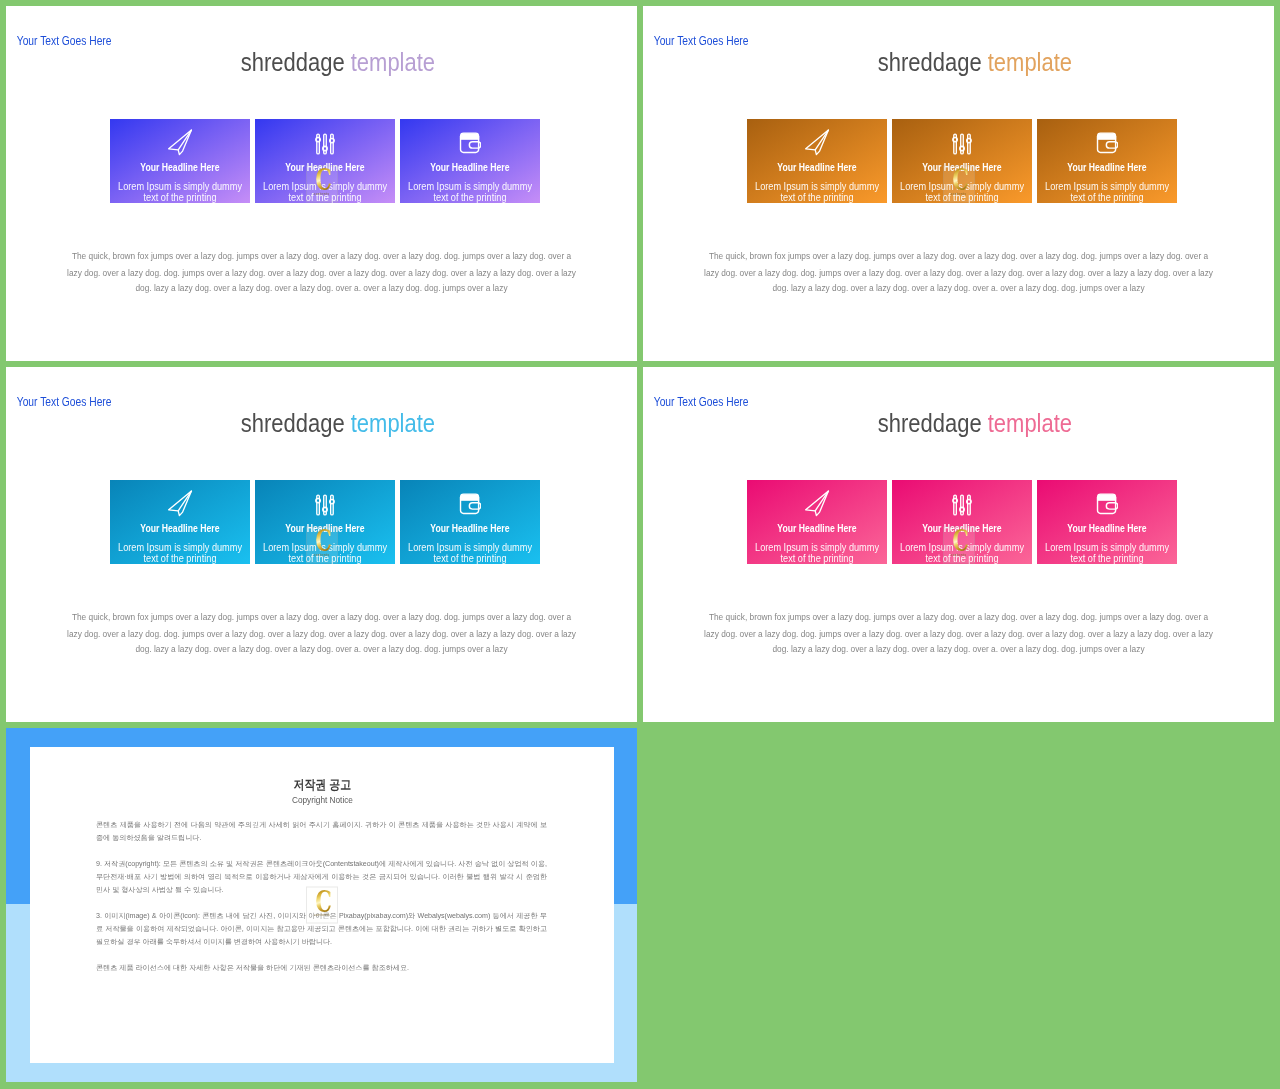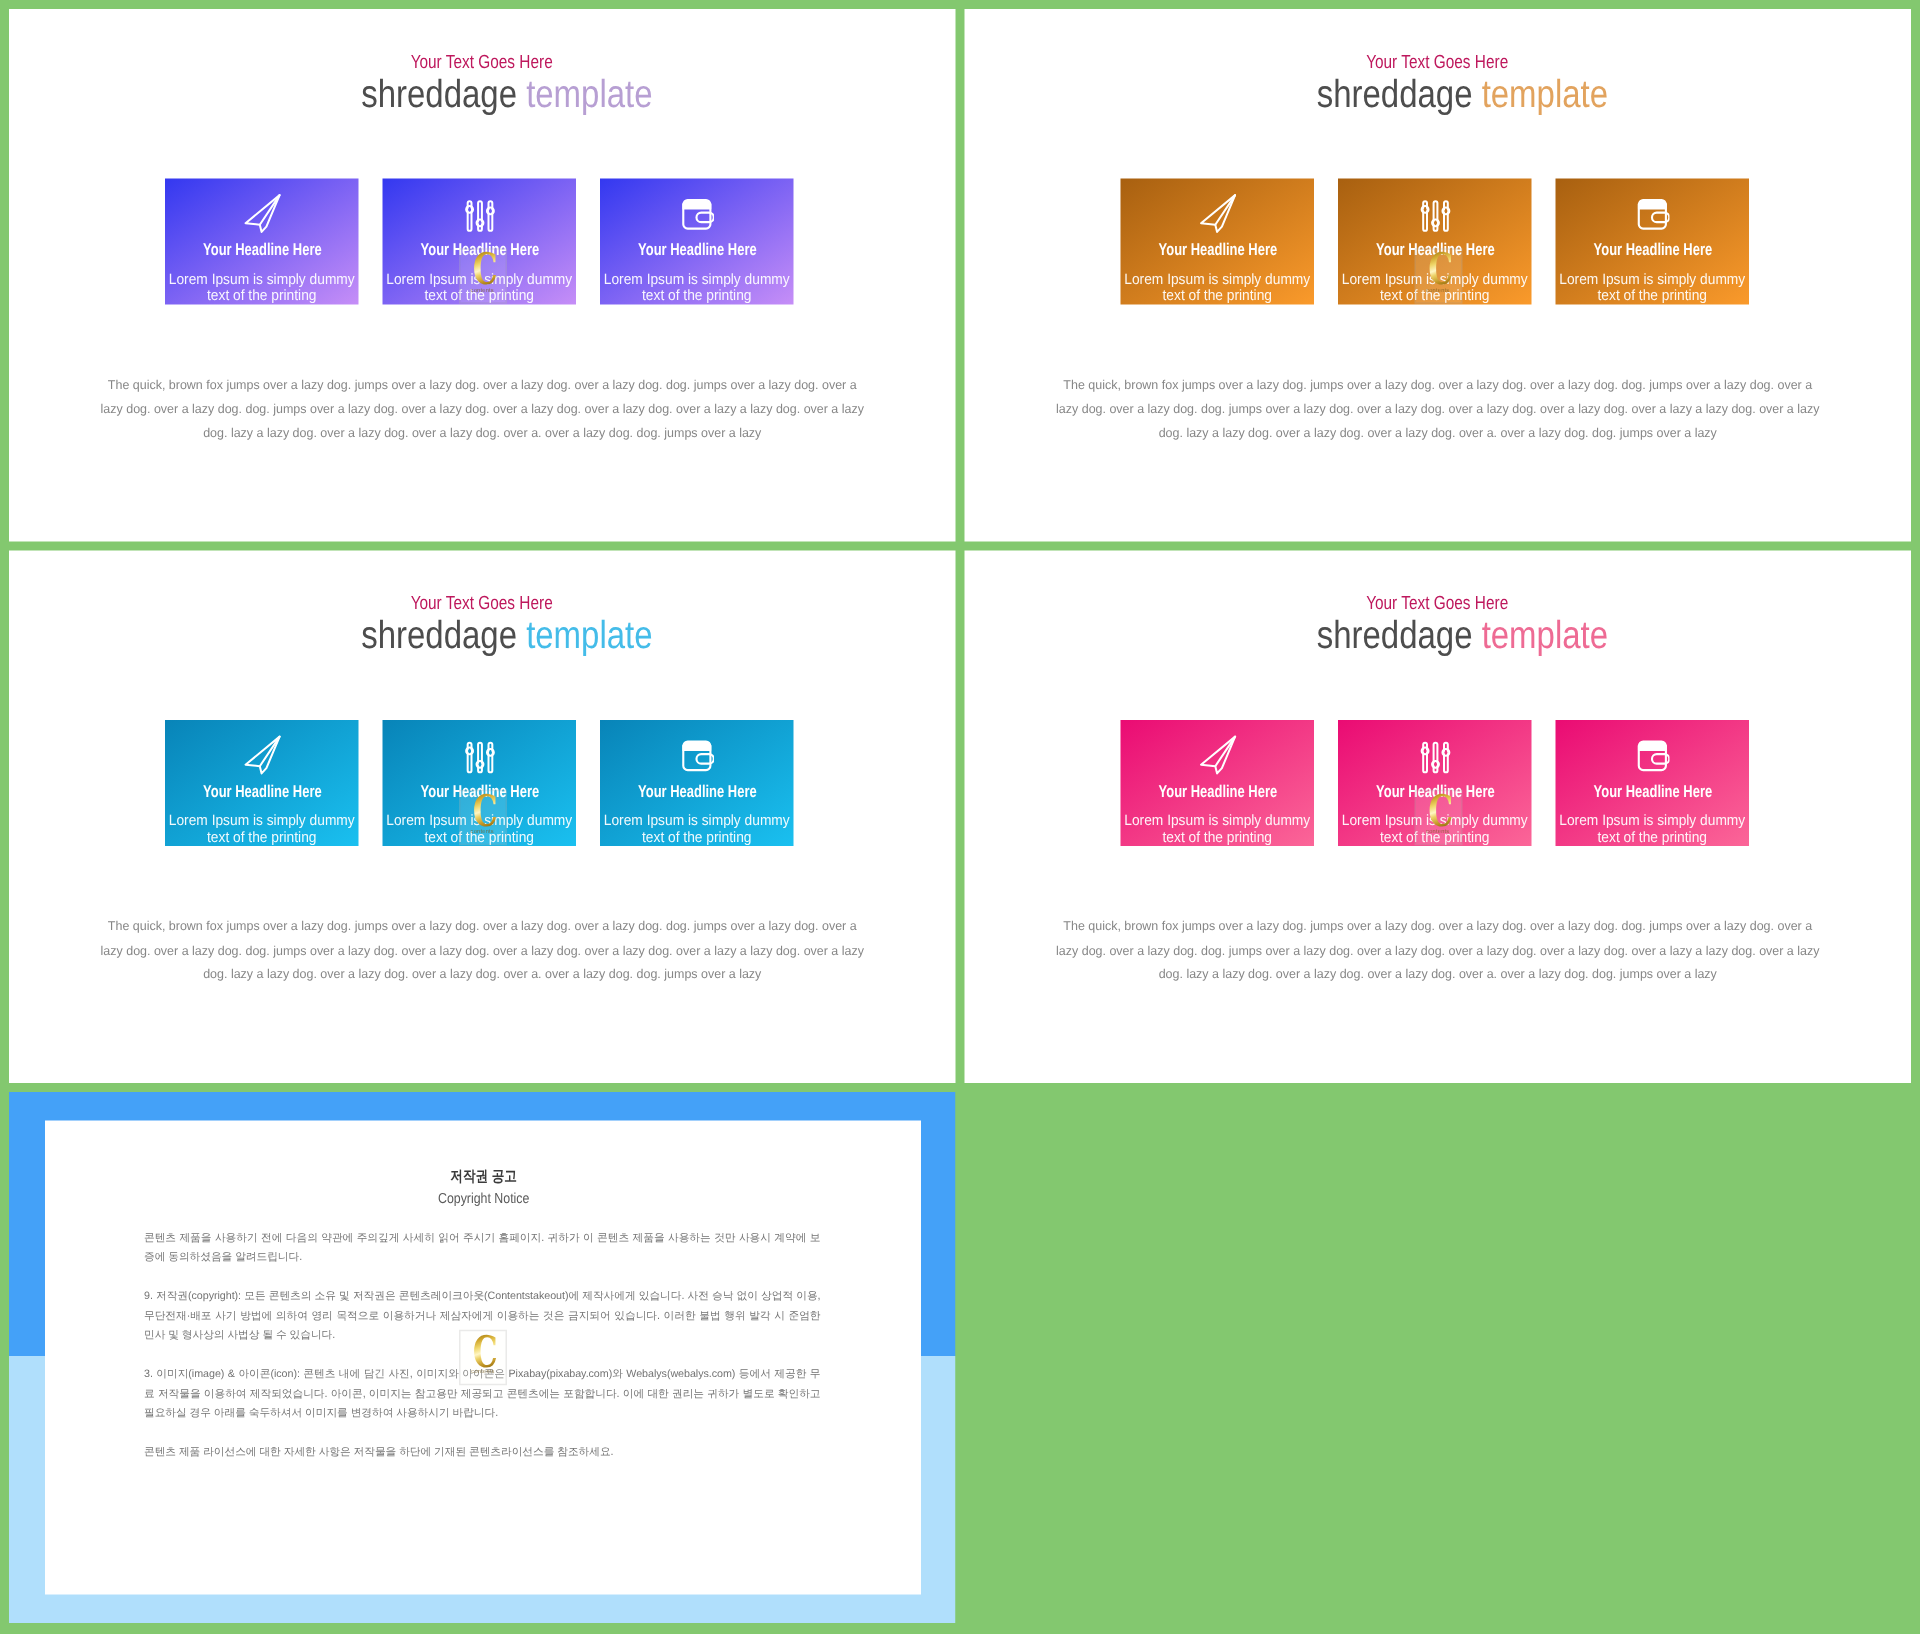--- a/index.html
+++ b/index.html
@@ -15,42 +15,42 @@
 
   #slide1{left:6px;top:6px;width:631px;height:355px;}
   #slide2{left:643px;top:6px;width:631px;height:355px;}
   #slide3{left:6px;top:367px;width:631px;height:355px;}
   #slide4{left:643px;top:367px;width:631px;height:355px;}
   #slide5{left:6px;top:728px;width:631px;height:354px;background:transparent;}
 
   
   .eyebrow{
     position:absolute;left:0;right:0;top:28.5px;
-    text-align:center;
+    text-align:left;
     font-size:12.6px;line-height:13px;
-    color:#be185d;
+    color:#1d4ed8;
     white-space:nowrap;
   }
   .eyebrow > span{display:inline-block;transform:scaleX(.815);transform-origin:center;}
   .headline{
     position:absolute;left:0;right:0;top:43px;
     text-align:center;
     font-size:26px;line-height:26px;
     color:#4d4d4d;font-weight:400;
     white-space:nowrap;
     padding-left:32px;
   }
   .headline > span{display:inline-block;transform:scaleX(.845);transform-origin:center;}
 
   
   .cards{position:absolute;left:104px;top:113px;width:419px;height:84px;}
   #slide2 .cards,#slide4 .cards{left:104px;}
   .card{
     position:absolute;top:0;width:129px;height:83.5px;
-    color:#fff;text-align:center;
+    color:#fff;text-align:center;padding-left:11px;
   }
   .card.c1{left:0;}
   .card.c2{left:145px;}
   .card.c3{left:290px;}
   .card .ico{
     position:absolute;left:0;right:0;top:9.5px;height:27px;
     display:flex;align-items:center;justify-content:center;
   }
   .card .ico svg{display:block;}
   .card h4{
@@ -100,21 +100,21 @@
     letter-spacing:.15px;white-space:nowrap;
   }
   #slide5 .bluetop{position:absolute;left:0;top:0;right:0;height:176px;background:#44a1f8;}
   #slide5 .bluebot{position:absolute;left:0;top:176px;right:0;bottom:0;background:#b0dffc;}
   #slide5 .paper{
     position:absolute;left:24px;top:19px;width:584px;height:316px;
     background:#fff;
   }
   .cp-title{
     position:absolute;left:0;right:0;top:31px;text-align:center;
-    font-size:10px;line-height:14px;font-weight:bold;color:#3b3b3b;
+    font-size:13px;line-height:14px;font-weight:bold;color:#3b3b3b;
   }
   .cp-title > span{display:inline-block;transform:scaleX(.84);}
   .cp-sub{
     position:absolute;left:0;right:0;top:47px;text-align:center;
     font-size:9.6px;line-height:12px;color:#5a5a5a;
   }
   .cp-sub > span{display:inline-block;transform:scaleX(.86);}
   .cp-body{
     position:absolute;left:66px;right:67px;top:72px;
     font-size:7.15px;line-height:13.0px;color:#737373;

